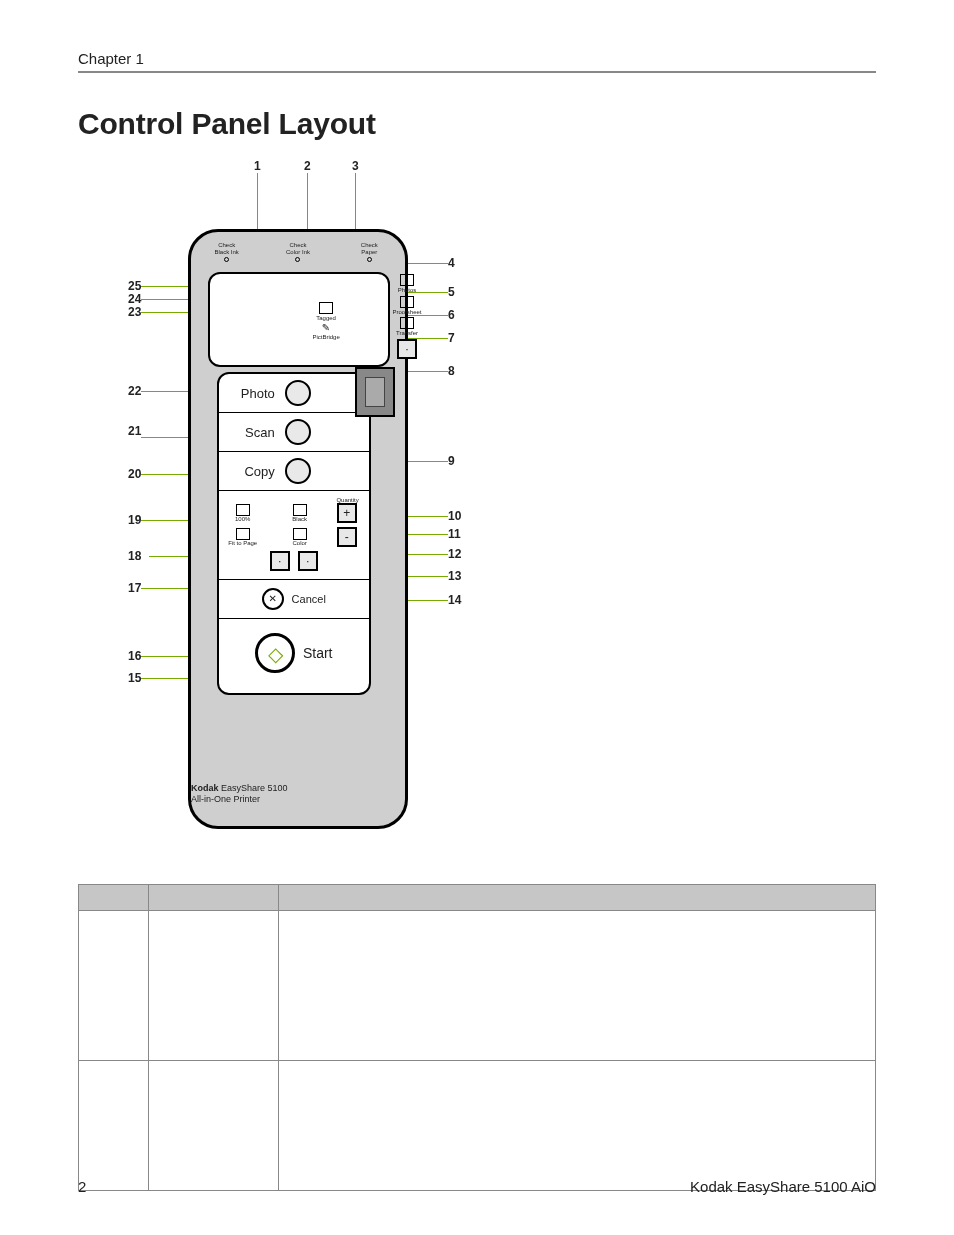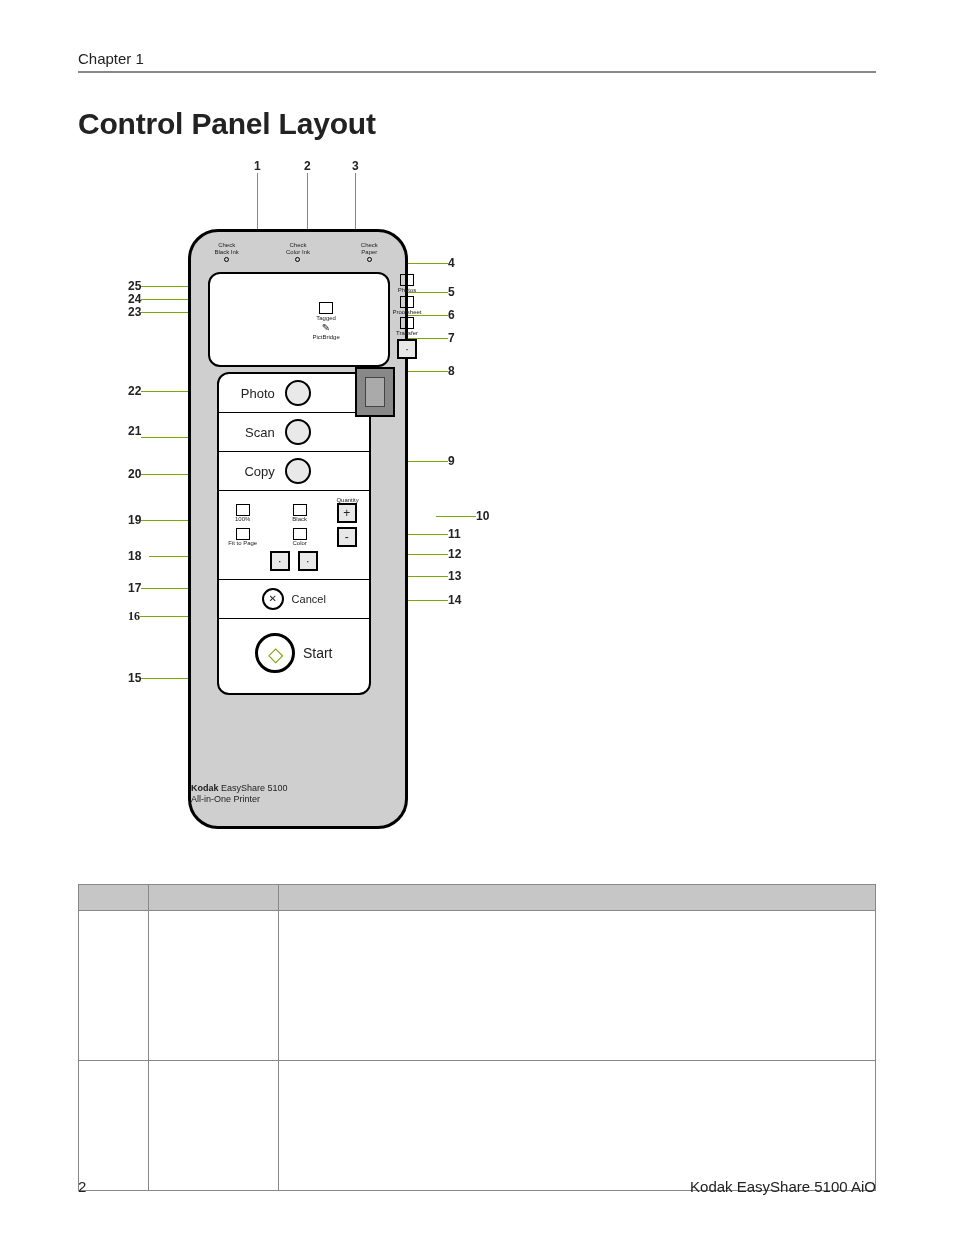--- a/index.html
+++ b/index.html
@@ -232,21 +232,21 @@
         <span class="num">7</span>
       </div>
     <div class="callout" style="left:280px; top:205px;">
         <div class="lead-h" style="width:40px;"></div>
         <span class="num">8</span>
       </div>
     <div class="callout" style="left:280px; top:295px;">
         <div class="lead-h" style="width:40px;"></div>
         <span class="num">9</span>
       </div>
-    <div class="callout" style="left:280px; top:350px;padding-left:28px;">
+    <div class="callout" style="left:280px; top:350px;">
         <div class="lead-h" style="width:40px;"></div>
         <span class="num">10</span>
       </div>
     <div class="callout" style="left:280px; top:368px;">
         <div class="lead-h" style="width:40px;"></div>
         <span class="num">11</span>
       </div>
     <div class="callout" style="left:280px; top:388px;">
         <div class="lead-h" style="width:40px;"></div>
         <span class="num">12</span>
@@ -290,21 +290,21 @@
         <div class="lead-h" style="width:48px;"></div>
       </div>
     <div class="callout" style="left:0; top:390px;gap:8px;">
         <span class="num">18</span>
         <div class="lead-h" style="width:48px;"></div>
       </div>
     <div class="callout" style="left:0; top:422px;">
         <span class="num">17</span>
         <div class="lead-h" style="width:48px;"></div>
       </div>
-    <div class="callout" style="left:0; top:450px;font-family:Liberation Serif, serif;">
+    <div class="callout" style="left:0; top:490px;">
         <span class="num">16</span>
         <div class="lead-h" style="width:48px;"></div>
       </div>
     <div class="callout" style="left:0; top:512px;">
         <span class="num">15</span>
         <div class="lead-h" style="width:48px;"></div>
       </div>
 
     <div class="panel">
       <div class="top-leds">

